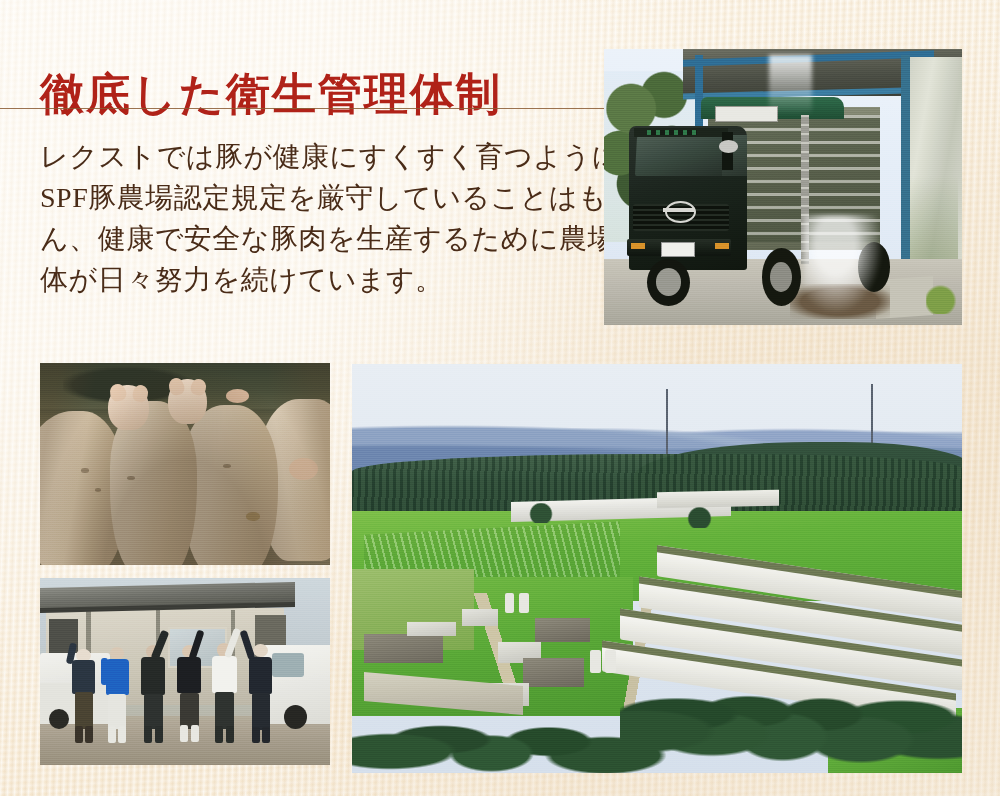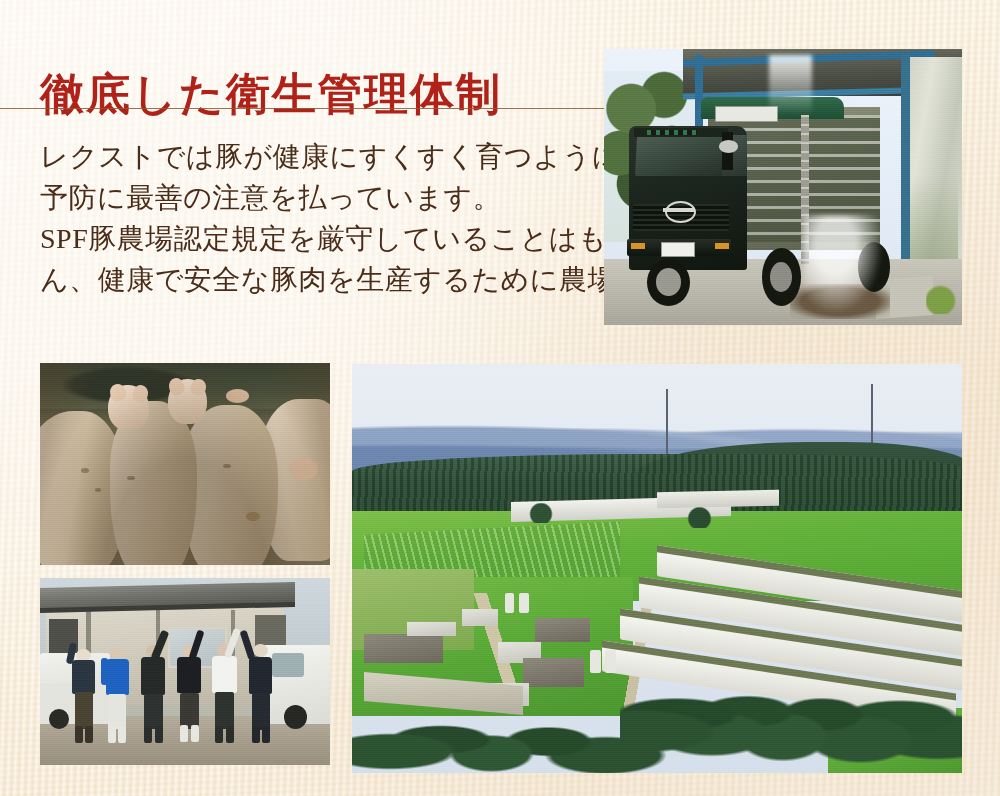--- a/index.html
+++ b/index.html
@@ -264,23 +264,23 @@
 </head>
 <body>
 
 <div class="paper"></div>
 
 <h1 class="title">徹底した衛生管理体制</h1>
 <div class="rule"></div>
 
 <div class="body-copy">
   <div>レクストでは豚が健康にすくすく育つように、病気の</div>
-  <div>予防に最善の注意を払っています。</div>
   <div>SPF豚農場認定規定を厳守していることはもちろ</div>
   <div>ん、健康で安全な豚肉を生産するために農場全</div>
+  <div>体が日々努力を続けています。</div>
 </div>
 
 <div class="photo" id="photo-truck">
   <div class="lyr t-sky"></div>
   <div class="lyr t-trees"></div>
   <div class="lyr t-trees2"></div>
   <div class="lyr t-canopy"></div>
   <div class="lyr t-beam1"></div>
   <div class="lyr t-beam2"></div>
   <div class="lyr t-post-l"></div>

